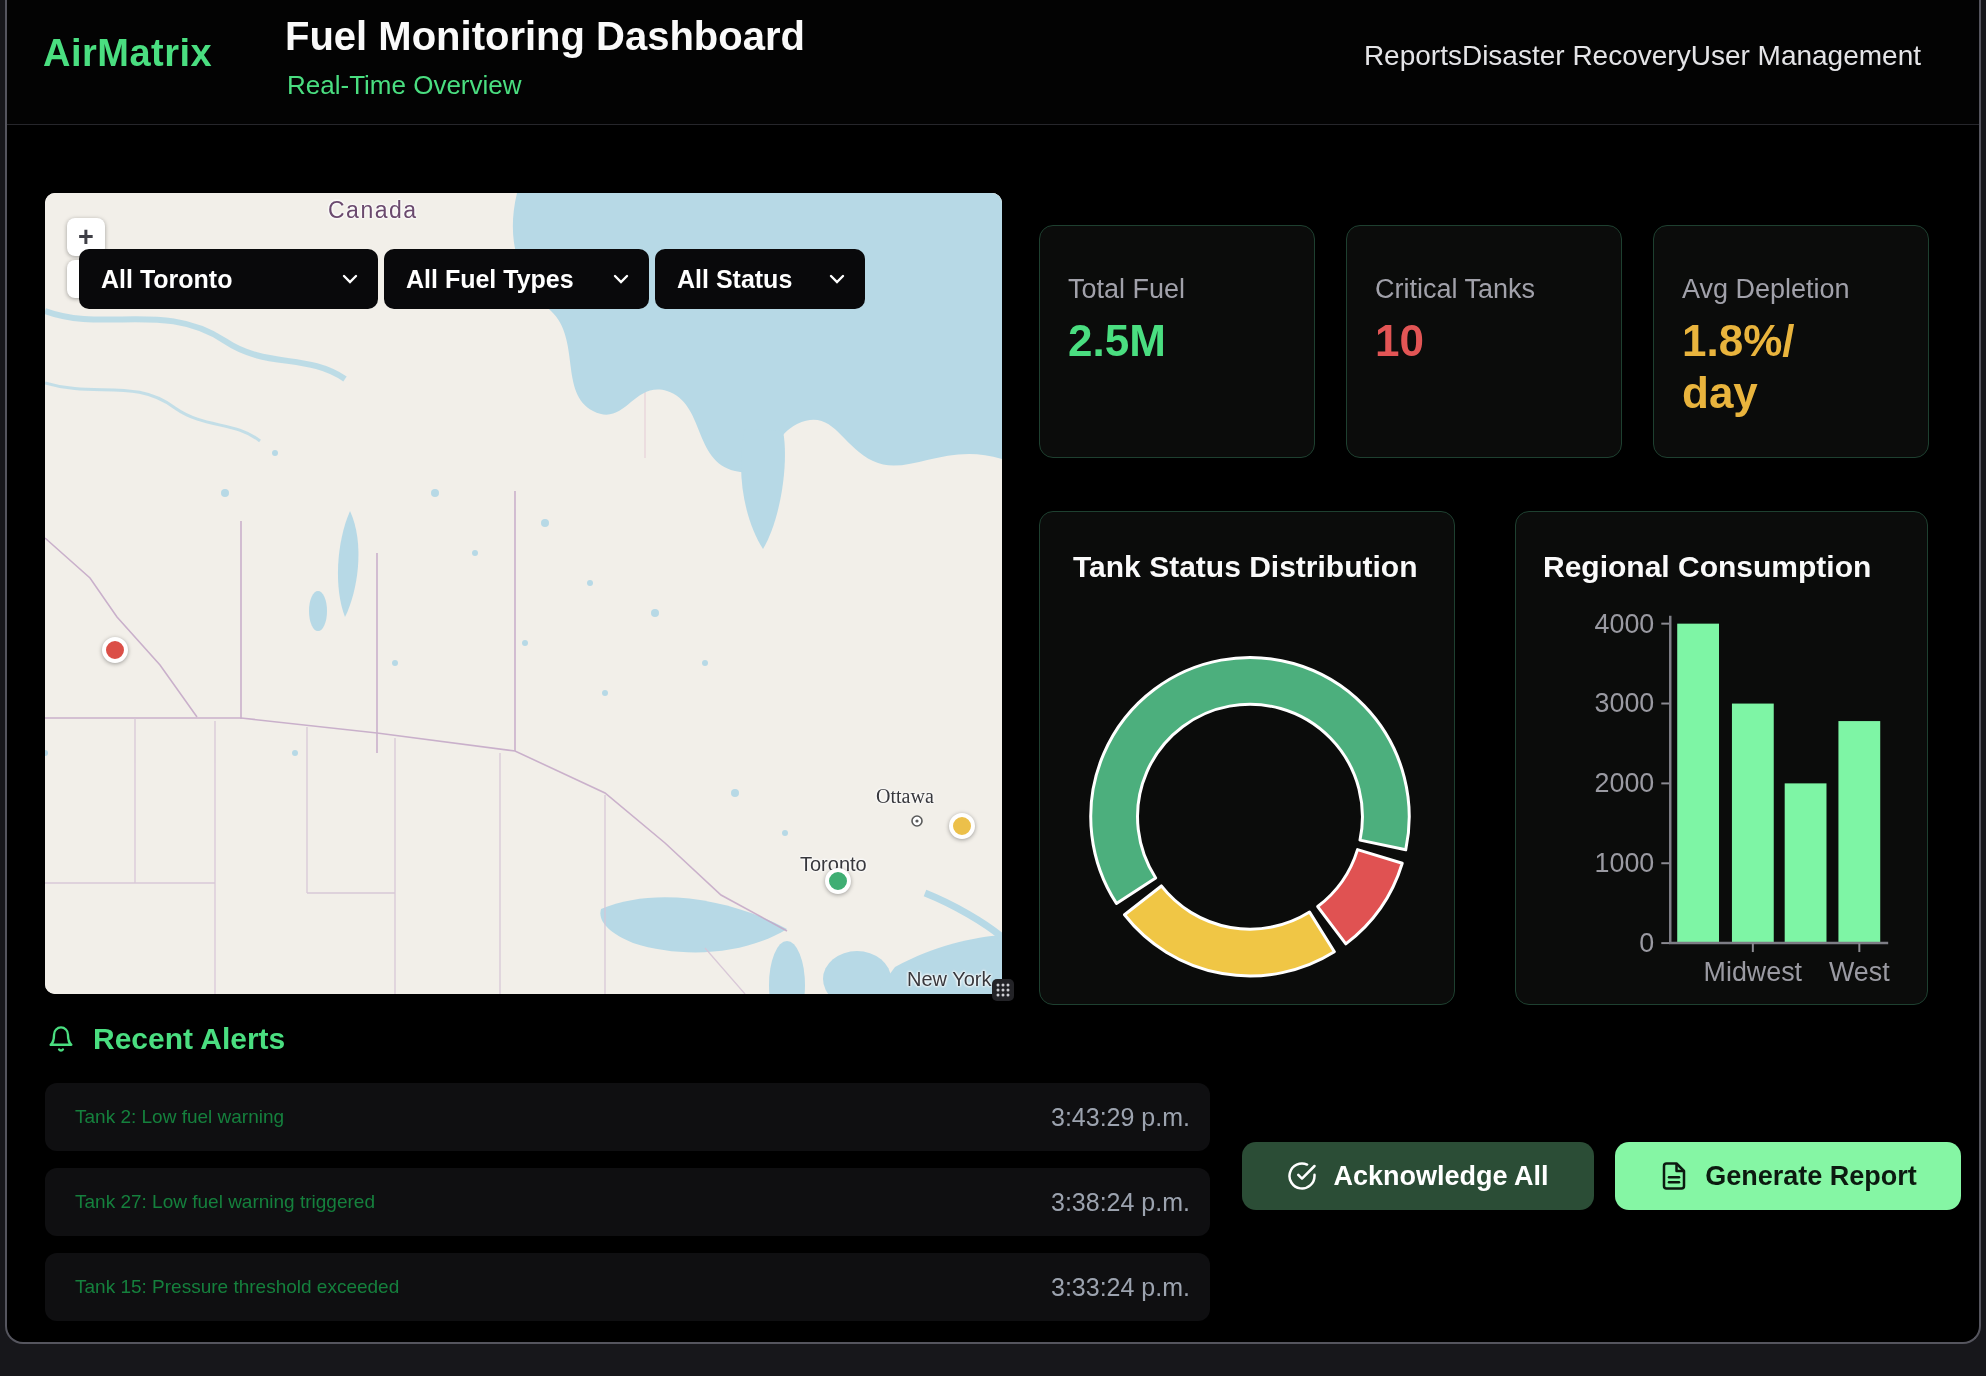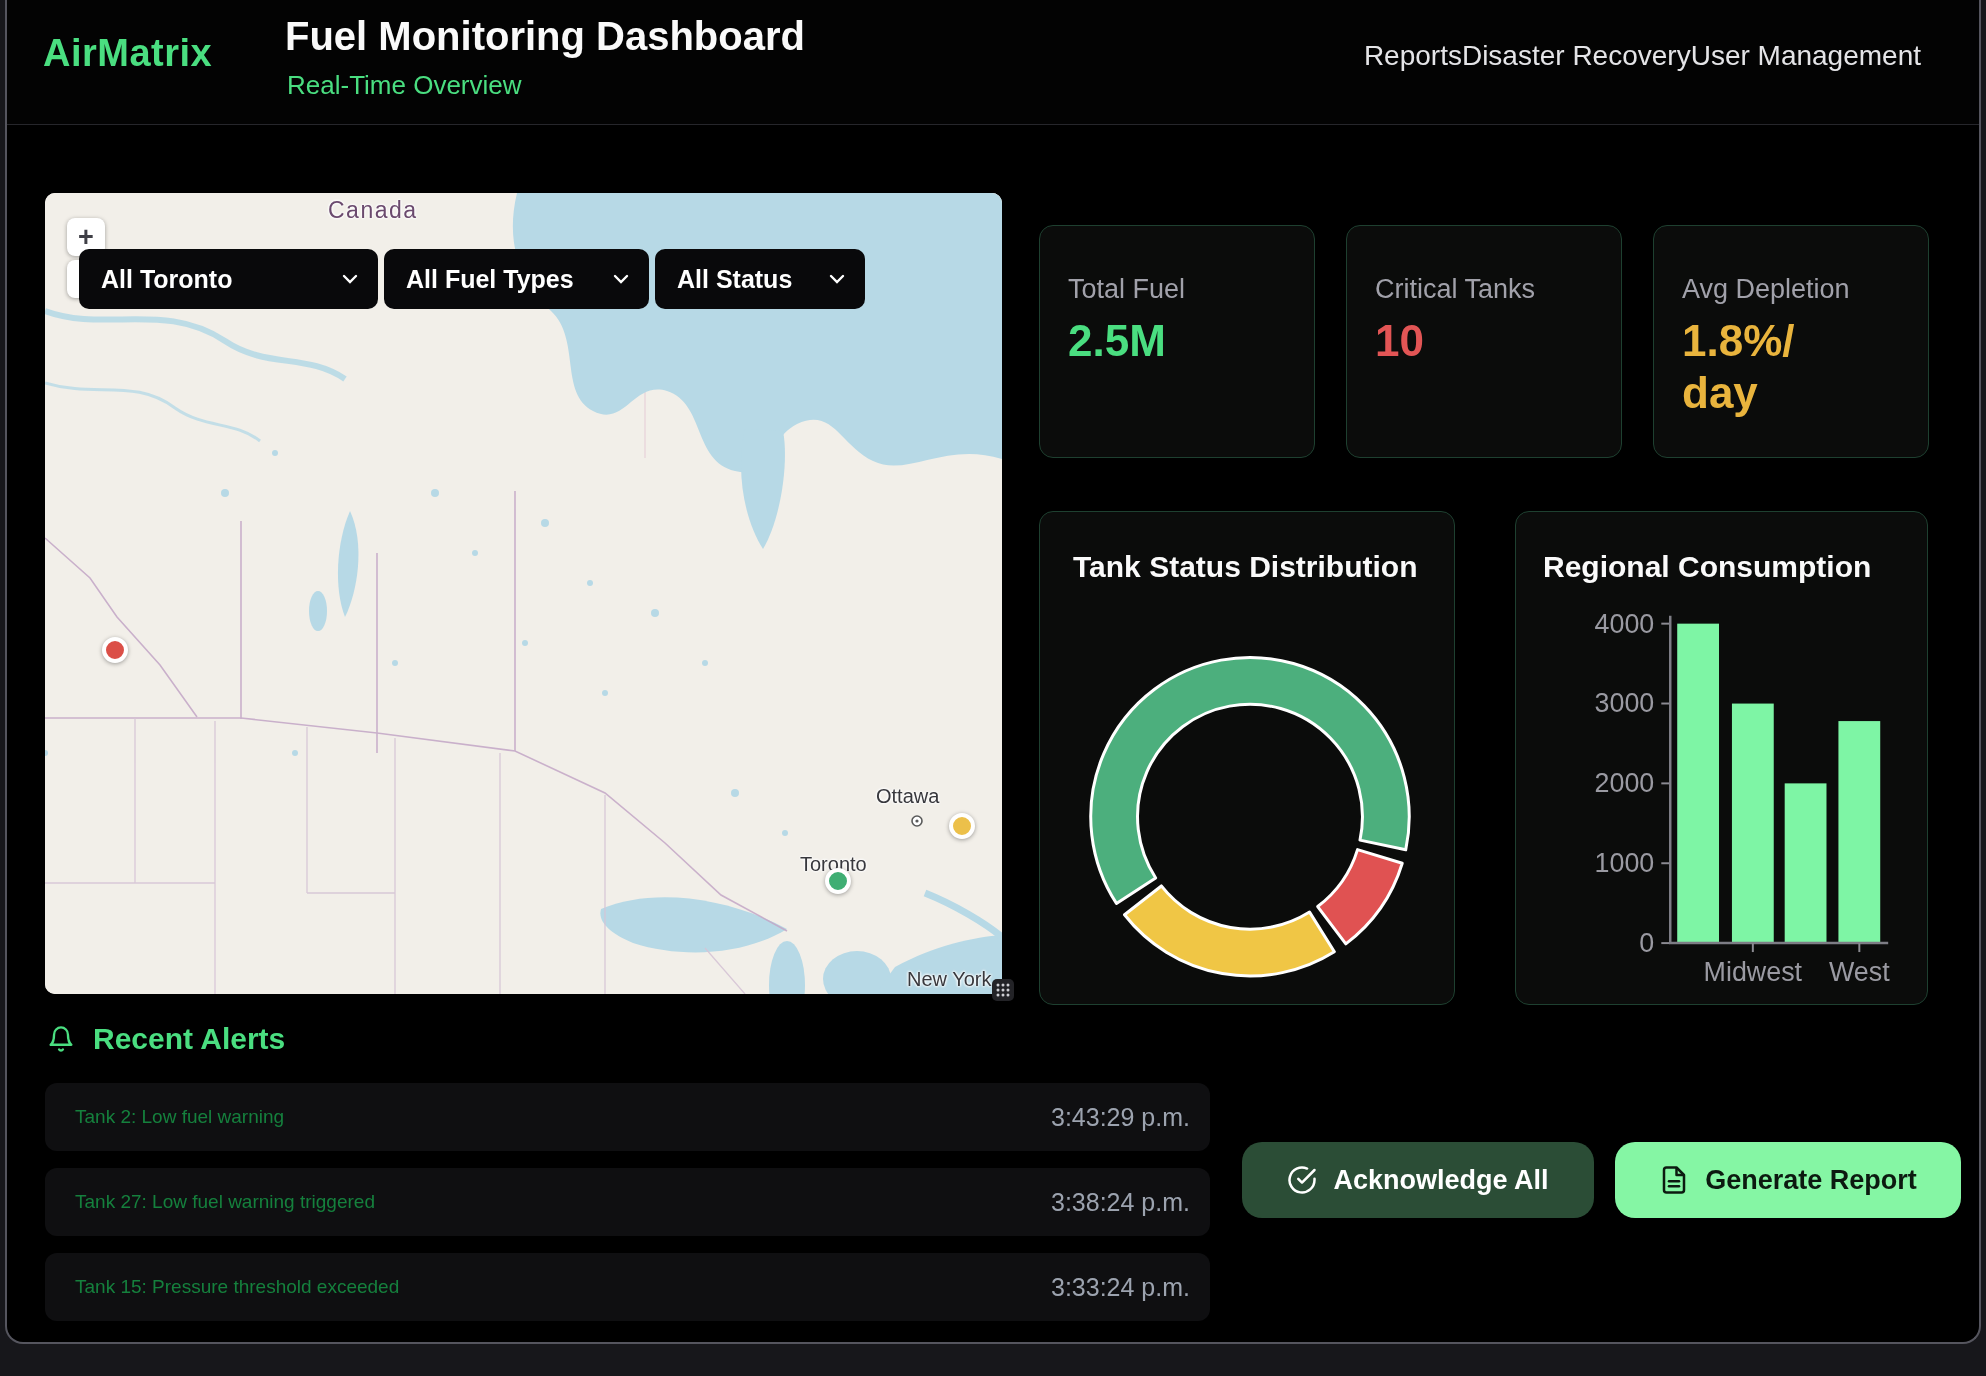--- a/index.html
+++ b/index.html
@@ -41,21 +41,21 @@
   .chart-title { position:absolute; left:33px; top:38px; font-size:30px; font-weight:bold; color:#fafafa; }
   .chart-card svg { position:absolute; inset:0; width:100%; height:100%; }
   
   .alerts-title-row { position:absolute; left:40px; top:1022px; display:flex; align-items:center; gap:18px; }
   .alerts-title { font-size:30px; font-weight:bold; color:var(--accent); }
   .alert-row { position:absolute; left:38px; width:1165px; height:68px; background:#0f0f11; border-radius:12px;
                display:flex; align-items:center; justify-content:space-between; padding:0 20px 0 30px; cursor:pointer; }
   .alert-msg { font-size:19px; color:#15803d; }
   .alert-time { font-size:25px; color:#9ca3af; }
   
-  .btn { position:absolute; top:1142px; height:76px; border-radius:20px; display:flex; align-items:center;
+  .btn { position:absolute; top:1142px; height:68px; border-radius:14px; display:flex; align-items:center;
          justify-content:center; gap:16px; font-size:27px; font-weight:bold; cursor:pointer; border:none; }
   .btn-ack { left:1235px; width:352px; background:var(--ack-button-bg); color:#fff; }
   .btn-gen { left:1608px; width:346px; background:var(--generate-button-bg); color:#0c1a10; }
 </style>
 </head>
 <body>
 
 <div class="frame">
 
   <div class="header">
@@ -127,21 +127,21 @@
         <path d="M660,755 L700,801"></path>
       </g>
 
       <g transform="translate(872,628)" stroke="#5a5a5a" fill="#fff">
         <circle r="5" stroke-width="1.6"></circle>
           <circle r="1.6" fill="#5a5a5a" stroke="none"></circle>
       </g>
     </svg>
 
     <div class="map-label country-label" style="left:283px; top:4px;">Canada</div>
-    <div class="map-label" style="left:831px; top:592px;">Ottawa</div>
+    <div class="map-label" style="left:831px; top:592px;font-family:Liberation Serif, serif;">Ottawa</div>
     <div class="map-label" style="left:755px; top:660px;">Toronto</div>
     <div class="map-label" style="left:862px; top:775px;">New York</div>
 
     <div class="marker" style="left:70px;  top:457px; background:#db4f47;"></div>
     <div class="marker" style="left:917px; top:633px; background:#ecc04a;"></div>
     <div class="marker" style="left:793px; top:688px; background:#3fae73;"></div>
 
     <div class="zoombtn" style="left:22px; top:25px;">+</div>
     <div class="zoombtn" style="left:22px; top:67px;">−</div>
 

